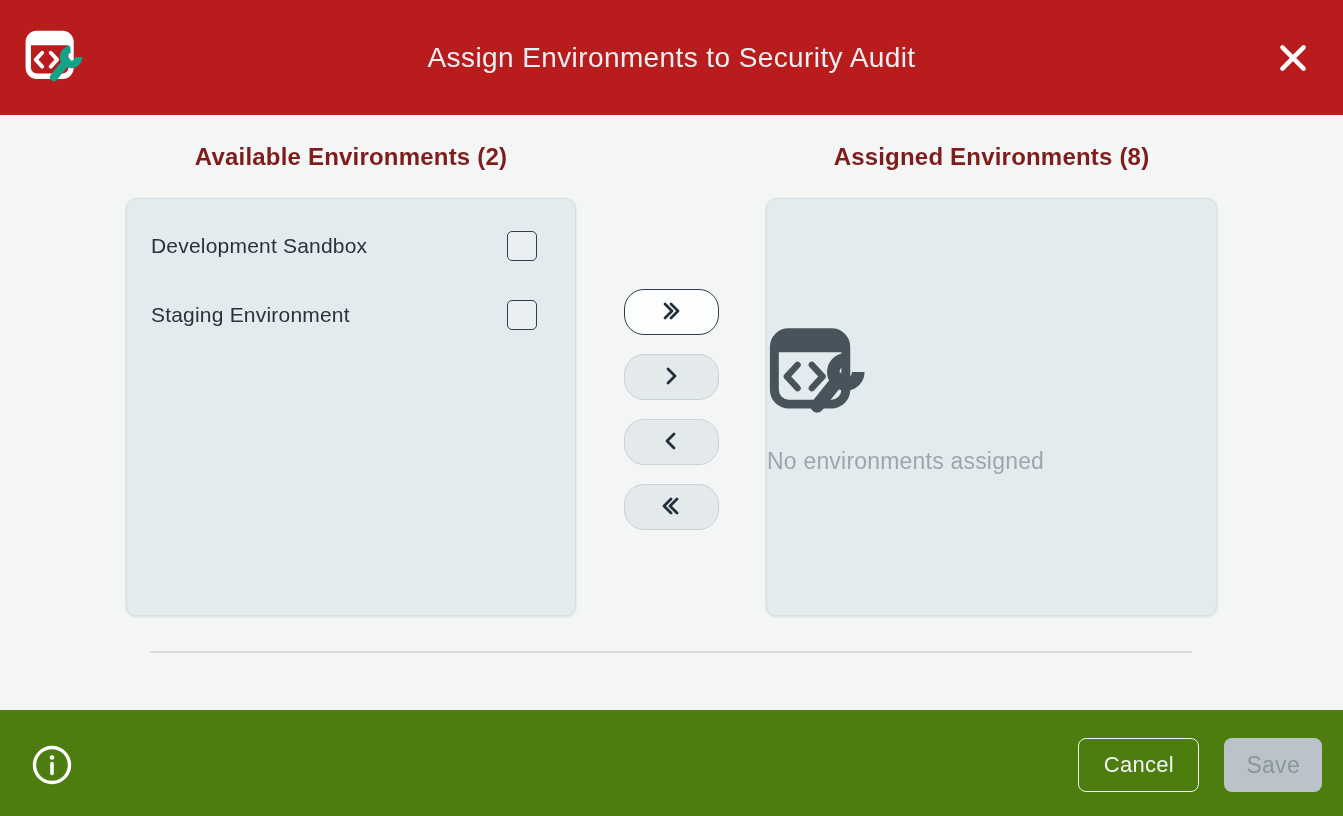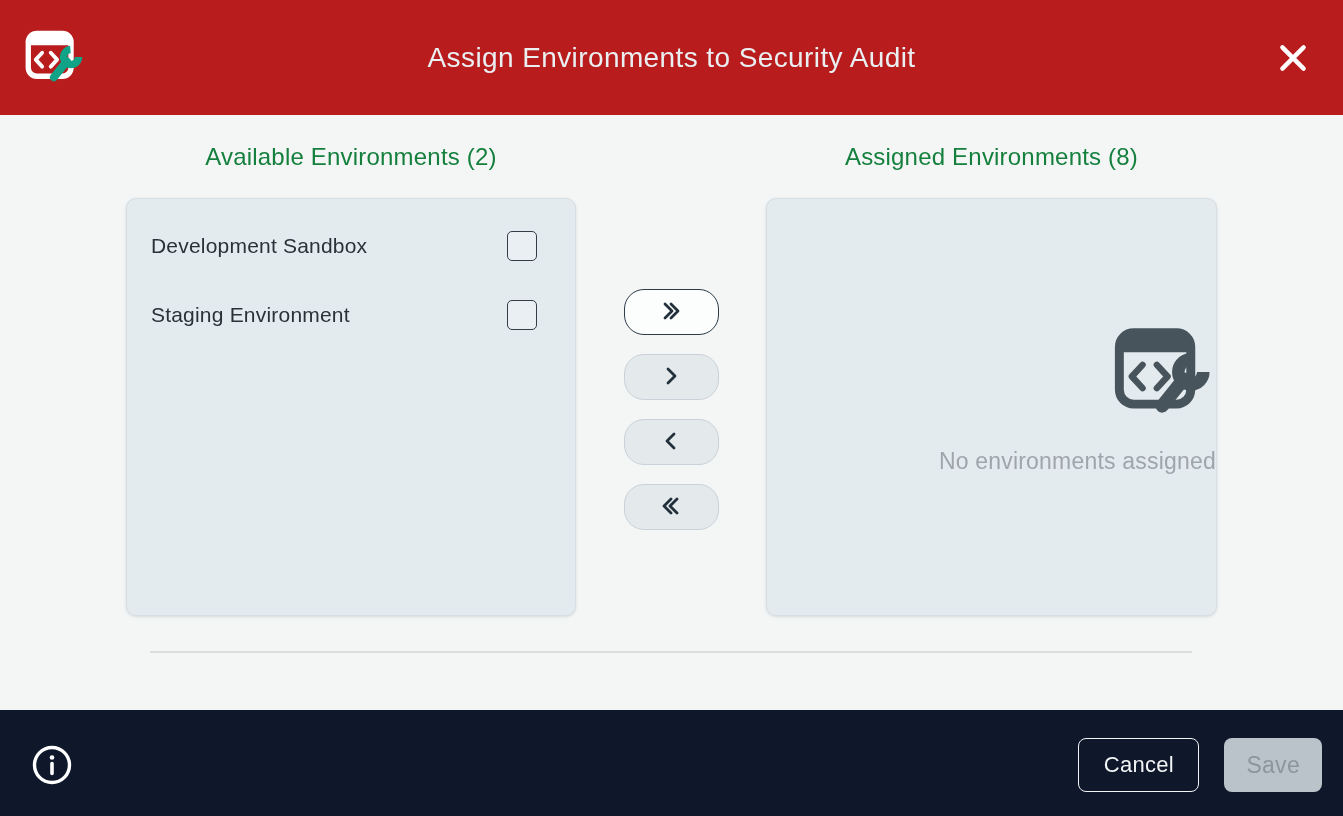--- a/index.html
+++ b/index.html
@@ -39,21 +39,21 @@
 
   
   .dialog-body { flex: 1 1 auto; background: #F4F6F6; }
   .cols {
     display: grid;
     grid-template-columns: 450px 190px 451px;
     margin: 0 126px 0 126px;
     padding-top: 28px;
   }
   .col-title {
-    font-size: 24px; font-weight: 400; color: #15803d;
+    font-size: 24px; font-weight: 700; color: #7f1d1d;
     text-align: center; letter-spacing: 0.2px;
     height: 55px;
   }
   .panel {
     height: 418px;
     background: #E4EBEF;
     border: 1px solid #D6DFE4;
     border-radius: 10px;
     box-shadow: 0 1px 3px rgba(80,100,110,0.18);
     overflow: hidden;
@@ -91,36 +91,36 @@
   }
   .transfer-btn.plain {
     background: #E4E9EC;
     border: 1px solid #C9D2D8;
   }
   .chev { stroke: #22303C; fill: none; stroke-width: 2.8; stroke-linecap: round; stroke-linejoin: round; }
 
   
   .panel.empty {
     display: flex; flex-direction: column;
-    align-items: flex-end; justify-content: center;
+    align-items: flex-start; justify-content: center;
   }
   .empty-icon { width: 104px; height: 100px; margin-top: -18px; }
   .empty-text { font-size: 23px; color: #9FA6AB; margin-top: 26px; letter-spacing: 0.2px; }
 
   .divider {
     border: none;
     border-top: 2px solid #DBDDDD;
     width: 1042px;
     margin: 35px 0 0 150px;
   }
 
   
   .dialog-footer {
     height: 106px; flex: 0 0 106px;
-    background: #0f172a;
+    background: #4d7c0f;
     display: flex; align-items: center;
     padding: 4px 21px 0 30px;
   }
   .info-btn {
     width: 44px; height: 44px;
     background: transparent; border: none; cursor: pointer;
     margin-right: auto;
     display: flex; align-items: center; justify-content: center;
   }
   .cancel-btn {

